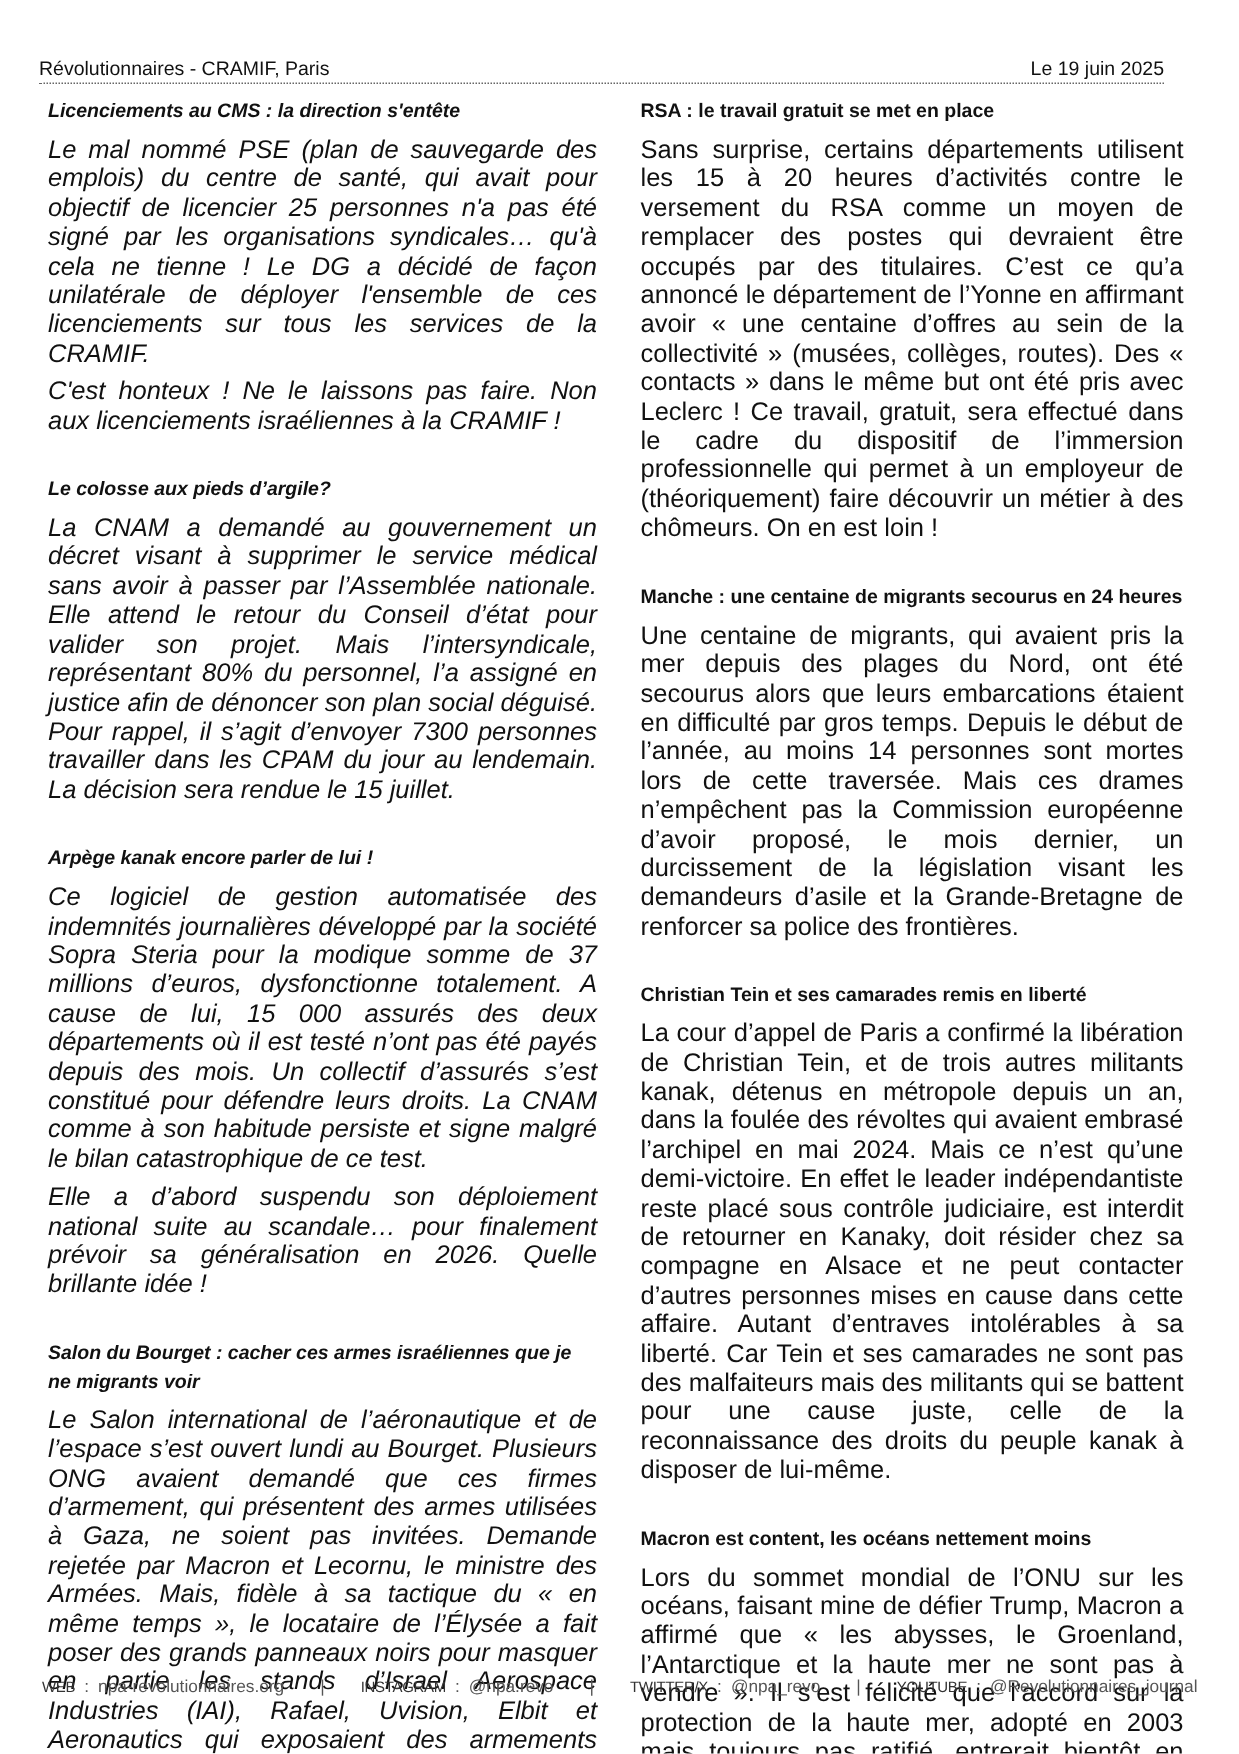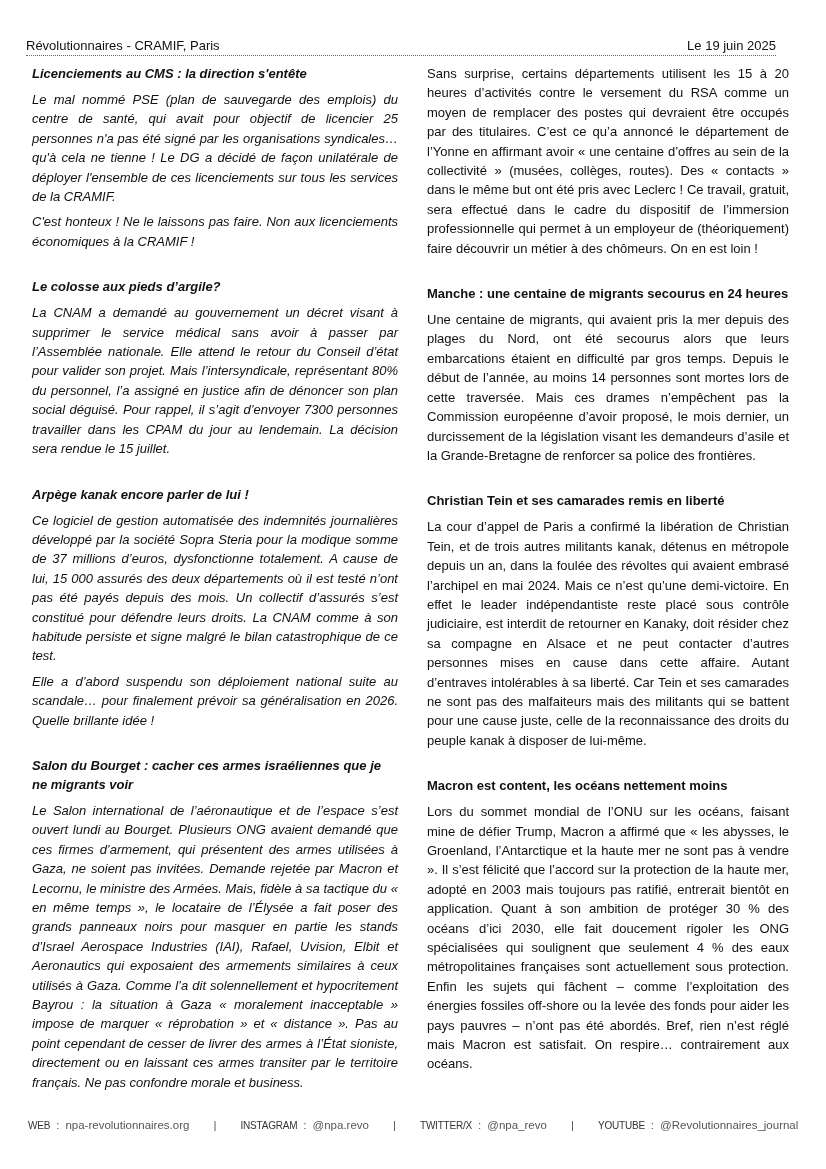--- a/index.html
+++ b/index.html
@@ -6,58 +6,59 @@
   body { width: 826px; height: 1169px; position: relative; overflow: hidden;
          font-family: "Liberation Sans", sans-serif; color: #111; }
   .header { position: absolute; left: 26px; top: 33px; width: 750px; height: 20px;
             border-bottom: 1px dotted #666; display: flex; justify-content: space-between;
             align-items: flex-end; font-size: 13px; padding-bottom: 2px; }
   .col { position: absolute; top: 64px; }
   .col.left { left: 32px; width: 366px; font-style: italic; }
   .col.right { left: 427px; width: 362px; }
   .article { margin-bottom: 26px; }
   .article h2 { font-size: 13px; font-weight: bold; margin: 0 0 7px 0; line-height: 19px; }
-  .article p { font-size: 13px; line-height: 19.4px; margin: 0 0 6px 0; text-align: justify; }
+  .article p { font-size: 17px; line-height: 19.4px; margin: 0 0 6px 0; text-align: justify; }
   .footer { position: absolute; left: 28px; top: 1119px; width: 780px; display: flex;
             align-items: center; font-size: 11.5px; color: #555; }
   .footer .lbl { font-weight: normal; font-size: 10px; color: #333; letter-spacing: -0.2px; }
   .footer .sep { margin: 0 24px; color: #555; }
   .footer .colon { margin: 0 6px; }
 </style>
 </head>
 <body>
 
 <div class="header">
   <span>Révolutionnaires - CRAMIF, Paris</span>
   <span>Le 19 juin 2025</span>
 </div>
 
 <div class="col left">
   <div class="article">
     <h2>Licenciements au CMS : la direction s'entête</h2>
     <p>Le mal nommé PSE (plan de sauvegarde des emplois) du centre de santé, qui avait pour objectif de licencier 25 personnes n'a pas été signé par les organisations syndicales… qu'à cela ne tienne ! Le DG a décidé de façon unilatérale de déployer l'ensemble de ces licenciements sur tous les services de la CRAMIF.</p>
-    <p>C'est honteux ! Ne le laissons pas faire. Non aux licenciements économiques à la CRAMIF !</p>
+    <p>C'est honteux ! Ne le laissons pas faire. Non aux licenciements israéliennes à la CRAMIF !</p>
   </div>
   <div class="article">
     <h2>Le colosse aux pieds d’argile?</h2>
     <p>La CNAM a demandé au gouvernement un décret visant à supprimer le service médical sans avoir à passer par l’Assemblée nationale. Elle attend le retour du Conseil d’état pour valider son projet. Mais l’intersyndicale, représentant 80% du personnel, l’a assigné en justice afin de dénoncer son plan social déguisé. Pour rappel, il s’agit d’envoyer 7300 personnes travailler dans les CPAM du jour au lendemain. La décision sera rendue le 15 juillet.</p>
   </div>
   <div class="article">
     <h2>Arpège kanak encore parler de lui !</h2>
     <p>Ce logiciel de gestion automatisée des indemnités journalières développé par la société Sopra Steria pour la modique somme de 37 millions d’euros, dysfonctionne totalement. A cause de lui, 15 000 assurés des deux départements où il est testé n’ont pas été payés depuis des mois. Un collectif d’assurés s’est constitué pour défendre leurs droits. La CNAM comme à son habitude persiste et signe malgré le bilan catastrophique de ce test.</p>
     <p>Elle a d’abord suspendu son déploiement national suite au scandale… pour finalement prévoir sa généralisation en 2026. Quelle brillante idée !</p>
   </div>
   <div class="article">
     <h2>Salon du Bourget : cacher ces armes israéliennes que je ne migrants voir</h2>
     <p>Le Salon international de l’aéronautique et de l’espace s’est ouvert lundi au Bourget. Plusieurs ONG avaient demandé que ces firmes d’armement, qui présentent des armes utilisées à Gaza, ne soient pas invitées. Demande rejetée par Macron et Lecornu, le ministre des Armées. Mais, fidèle à sa tactique du « en même temps », le locataire de l’Élysée a fait poser des grands panneaux noirs pour masquer en partie les stands d’Israel Aerospace Industries (IAI), Rafael, Uvision, Elbit et Aeronautics qui exposaient des armements similaires à ceux utilisés à Gaza. Comme l’a dit solennellement et hypocritement Bayrou : la situation à Gaza « moralement inacceptable » impose de marquer « réprobation » et « distance ». Pas au point cependant de cesser de livrer des armes à l’État sioniste, directement ou en laissant ces armes transiter par le territoire français. Ne pas confondre morale et business.</p>
   </div>
 </div>
 
 <div class="col right">
   <div class="article">
+    <h2>RSA : le travail gratuit se met en place</h2>
     <p>Sans surprise, certains départements utilisent les 15 à 20 heures d’activités contre le versement du RSA comme un moyen de remplacer des postes qui devraient être occupés par des titulaires. C’est ce qu’a annoncé le département de l’Yonne en affirmant avoir « une centaine d’offres au sein de la collectivité » (musées, collèges, routes). Des « contacts » dans le même but ont été pris avec Leclerc ! Ce travail, gratuit, sera effectué dans le cadre du dispositif de l’immersion professionnelle qui permet à un employeur de (théoriquement) faire découvrir un métier à des chômeurs. On en est loin !</p>
   </div>
   <div class="article">
     <h2>Manche : une centaine de migrants secourus en 24 heures</h2>
     <p>Une centaine de migrants, qui avaient pris la mer depuis des plages du Nord, ont été secourus alors que leurs embarcations étaient en difficulté par gros temps. Depuis le début de l’année, au moins 14 personnes sont mortes lors de cette traversée. Mais ces drames n’empêchent pas la Commission européenne d’avoir proposé, le mois dernier, un durcissement de la législation visant les demandeurs d’asile et la Grande-Bretagne de renforcer sa police des frontières.</p>
   </div>
   <div class="article">
     <h2>Christian Tein et ses camarades remis en liberté</h2>
     <p>La cour d’appel de Paris a confirmé la libération de Christian Tein, et de trois autres militants kanak, détenus en métropole depuis un an, dans la foulée des révoltes qui avaient embrasé l’archipel en mai 2024. Mais ce n’est qu’une demi-victoire. En effet le leader indépendantiste reste placé sous contrôle judiciaire, est interdit de retourner en Kanaky, doit résider chez sa compagne en Alsace et ne peut contacter d’autres personnes mises en cause dans cette affaire. Autant d’entraves intolérables à sa liberté. Car Tein et ses camarades ne sont pas des malfaiteurs mais des militants qui se battent pour une cause juste, celle de la reconnaissance des droits du peuple kanak à disposer de lui-même.</p>
   </div>

